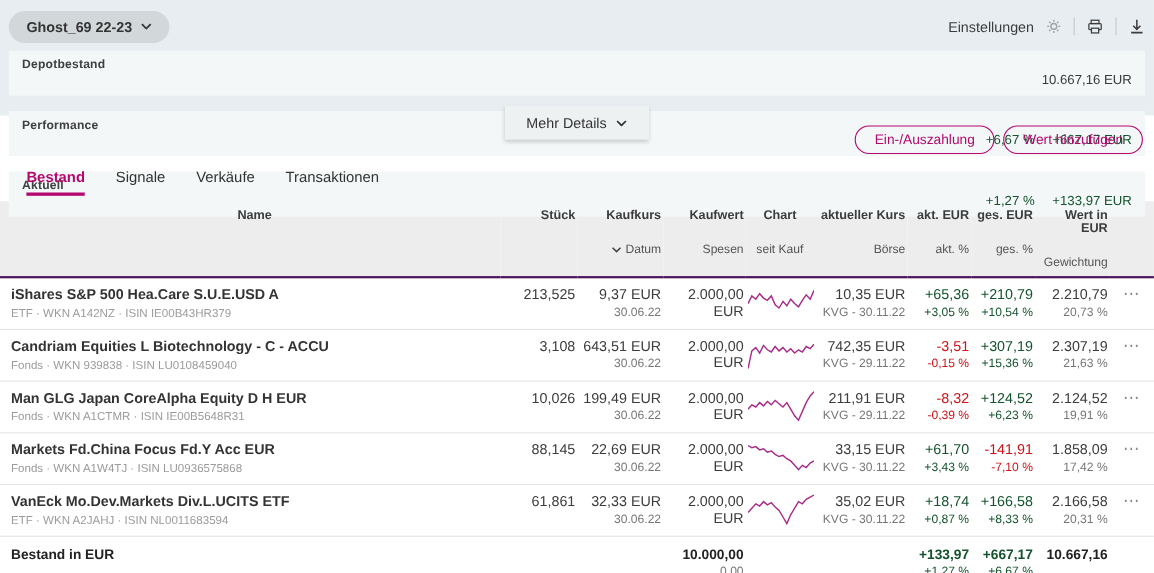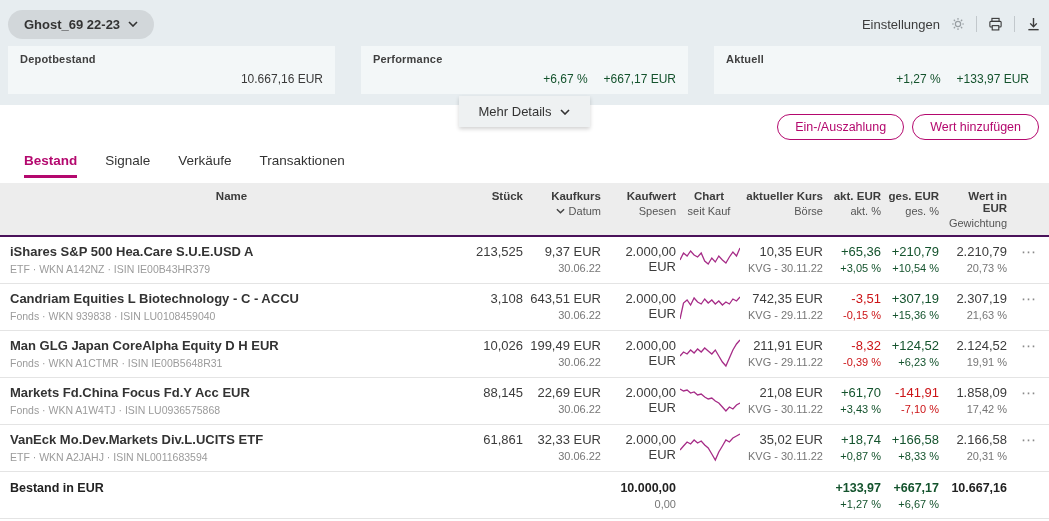--- a/index.html
+++ b/index.html
@@ -14,21 +14,21 @@
   .topbar { display:flex; justify-content:space-between; align-items:center; height:32px; }
   .portfolio-pill {
     background:#d2d7da; border:none; border-radius:17px; padding:7px 16px;
     font-family:inherit; font-size:13px; font-weight:700; color:#333;
     display:flex; align-items:center; gap:8px; cursor:pointer;text-align:center;
   }
   .top-right { display:flex; align-items:center; gap:11px; font-size:13px; color:#3c3c3c;text-align:center; }
   .top-right .lbl { cursor:pointer; }
   .icon-btn { background:none; border:none; padding:0; cursor:pointer; display:flex; align-items:center; }
   .icon-divider { width:1px; height:16px; background:#c2c8cc; }
-  .cards { display:flex; gap:26px; margin-top:6px; }
+  .cards { display:flex; gap:14px; margin-top:6px;flex-direction:column; }
   .card {
     flex:1; background:#f3f7f8; height:48px; padding:7px 12px 8px;
     display:flex; flex-direction:column; justify-content:space-between;
   }
   .card-label { font-size:11px; font-weight:700; color:#404040; letter-spacing:.2px; }
   .card-values { display:flex; justify-content:flex-end; gap:16px; font-size:12px; color:#3a3a3a; }
   
   .details-row { position:relative; height:40px; }
   .more-details {
     position:absolute; left:50%; transform:translateX(-50%); top:-9px;
@@ -47,21 +47,21 @@
   .tab.active { color:#b4086e; font-weight:700; border-bottom-color:#b4086e; }
   
   table { width:1049px; border-collapse:collapse; table-layout:fixed; margin-top:5px; }
   col.c-name{width:455px} col.c-stk{width:70px} col.c-kk{width:78px} col.c-kw{width:75px}
   col.c-ch{width:62px} col.c-ak{width:85px} col.c-ae{width:58px} col.c-ge{width:58px}
   col.c-we{width:68px} col.c-mn{width:40px}
   thead tr { background:#ededed; border-bottom:2px solid #4a125a; }
   thead th { padding:7px 2px 6px; font-size:11.5px; color:#3c3c3c; vertical-align:top; font-weight:700; text-align:right; }
   thead th.al { text-align:center; padding-left:10px;margin-left:40px; }
   thead th.ac { text-align:center; }
-  .h-sub { font-weight:400; font-size:11px; color:#555; margin-top:3px; display:flex; justify-content:flex-end; align-items:center; gap:4px; }
+  .h-sub { font-weight:400; font-size:11px; color:#555; margin-top:19px; display:flex; justify-content:flex-end; align-items:center; gap:4px; }
   th.ac .h-sub { justify-content:center; }
   .sortable { cursor:pointer; }
   tbody td { border-bottom:1px solid #e4e4e4; padding:7px 2px 6px; vertical-align:top; text-align:right; font-size:13px; color:#3c3c3c; }
   tbody td.al { text-align:left; padding-left:10px; }
   tbody td.ac { text-align:center; }
   .sub { font-size:11px; color:#767676; margin-top:3px; }
   .name-main { font-weight:700; font-size:13px; color:#333; cursor:pointer; }
   .name-sub { font-size:10.5px; color:#9b9b9b; margin-top:4px; }
   .pos { color:#14532d; } .neg { color:#cc1417; }
   .menu-dots { color:#8a8a8a; font-size:15px; letter-spacing:1px; cursor:pointer; line-height:1; }
@@ -330,21 +330,21 @@
           <div>22,69 EUR</div>
           <div class="sub">30.06.22</div>
         </td>
     <td>2.000,00 EUR</td>
     <td class="ac">
       <svg class="spark" width="60" height="30" viewBox="0 0 60 30">
             <polyline points="0.0,4 3.5,6 7.1,5 10.6,8 14.1,7 17.6,10 21.2,9 24.7,12 28.2,14 31.8,13 35.3,16 38.8,18 42.4,22 45.9,26 49.4,22 52.9,24 56.5,20 60.0,18" fill="none" stroke="#a62c87" stroke-width="1.3"></polyline>
           </svg>
     </td>
     <td>
-          <div>21,08 EUR</div>
+          <div>33,15 EUR</div>
           <div class="sub">KVG - 30.11.22</div>
         </td>
     <td>
           <div class="signed pos">+61,70</div>
           <div class="sub signed pos">+3,43 %</div>
         </td>
     <td>
           <div class="signed neg">-141,91</div>
           <div class="sub signed neg">-7,10 %</div>
         </td>

